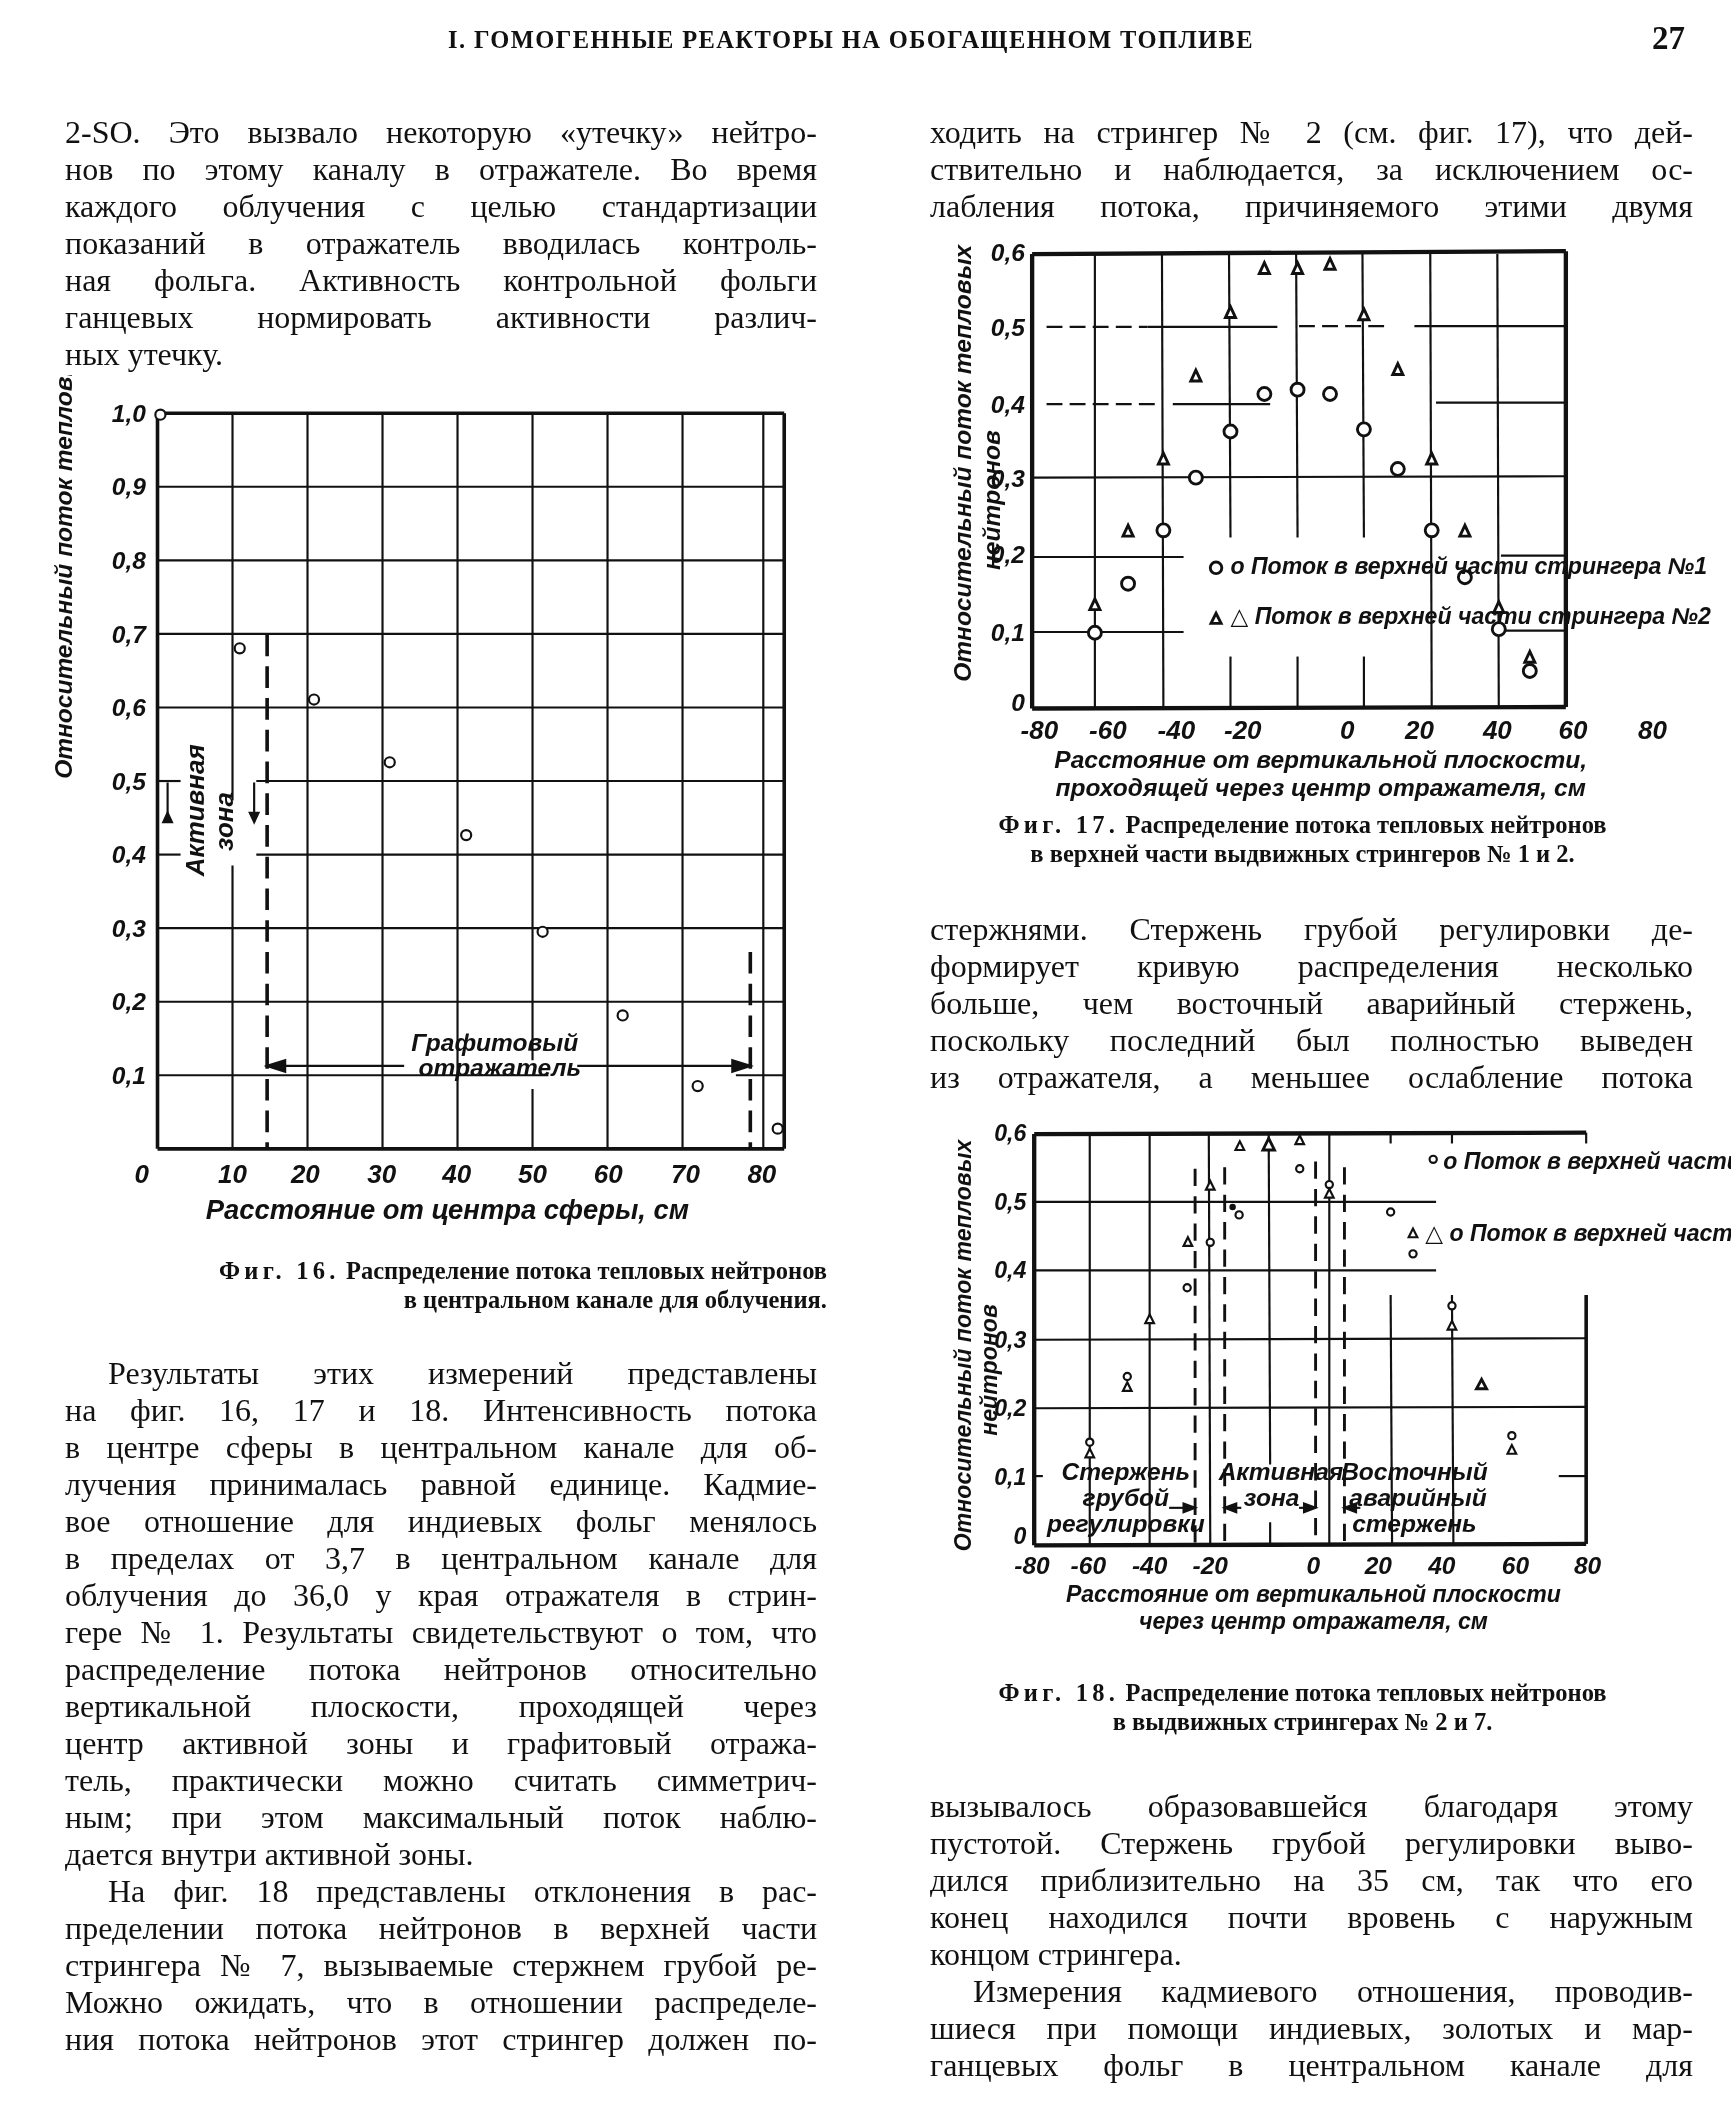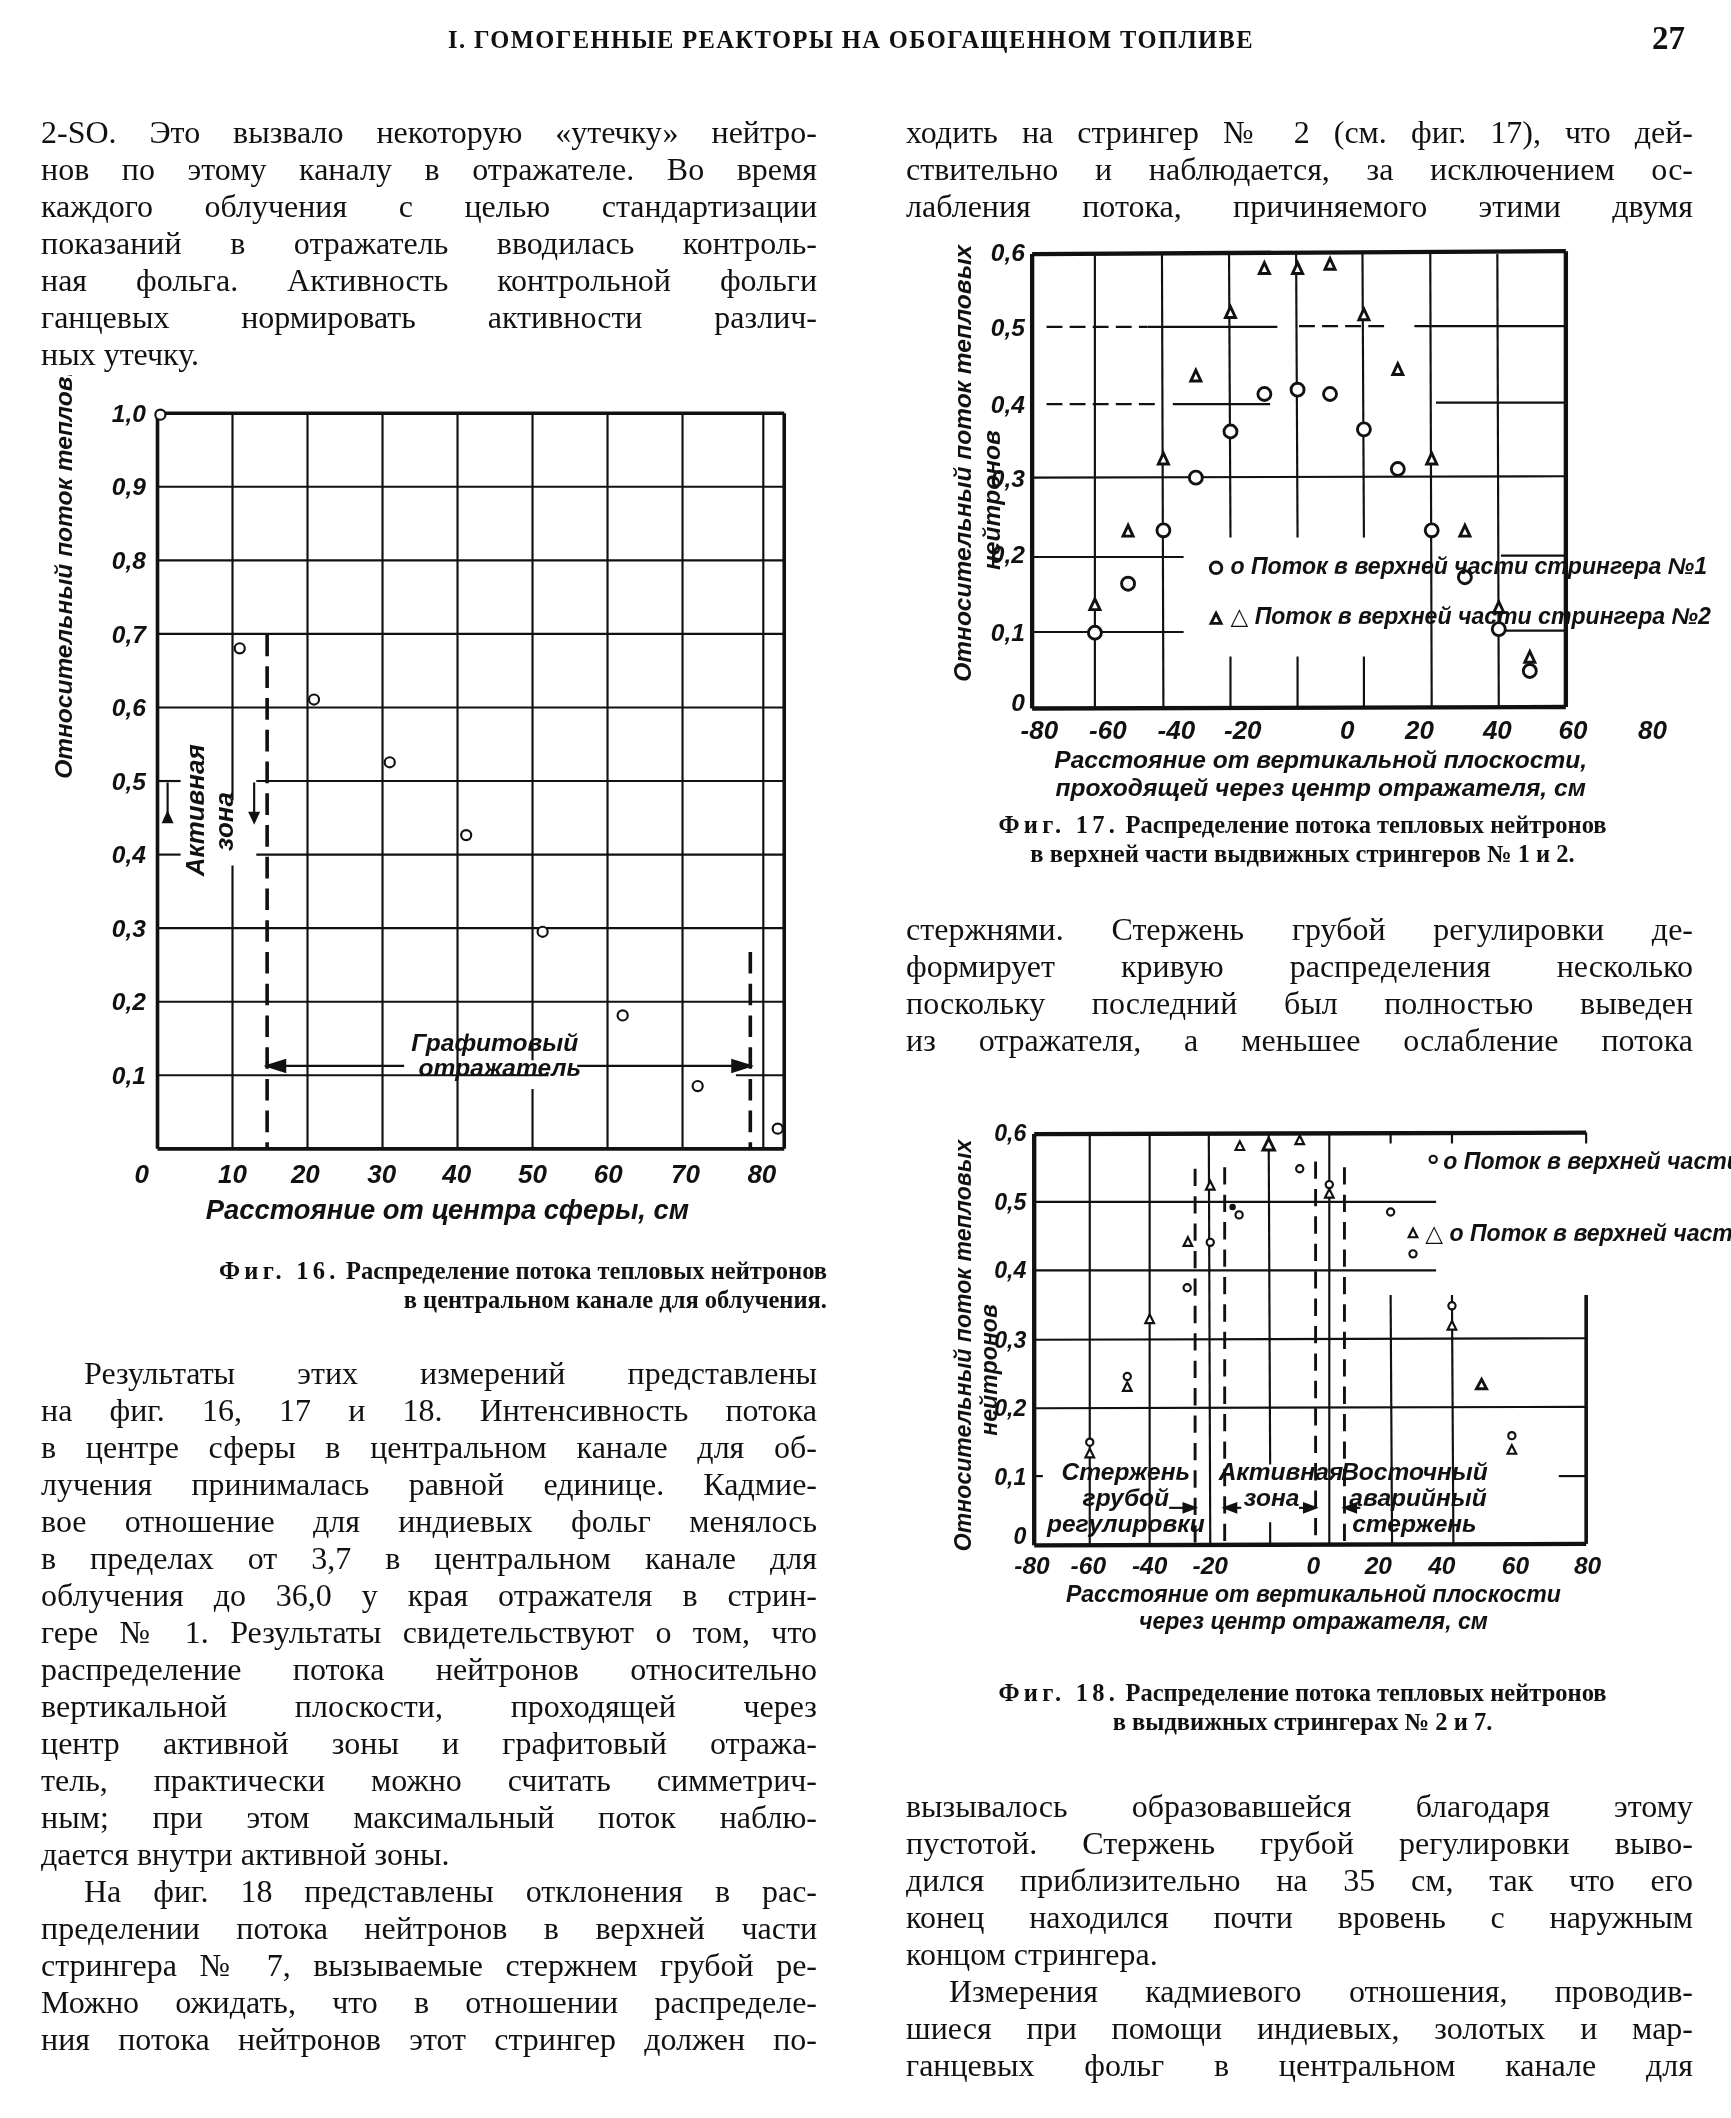--- a/index.html
+++ b/index.html
@@ -1,20 +1,20 @@
 <!DOCTYPE html>
 <html style="font-size:11.5px"><head>
 <meta charset="utf-8">
 <style>
   html, body { margin:0; padding:0; background:#ffffff; }
   body { width:1732px; height:2119px; position:relative; overflow:hidden; color:#111; font-family:"Liberation Serif","DejaVu Serif",serif; }
   .hdr { position:absolute; top:26px; left:447px; width:808px; text-align:center; font-size:24.5px; font-weight:bold; letter-spacing:1.4px; }
   .pgno { position:absolute; top:20px; left:1652px; font-size:33px; font-weight:bold; }
   .col { position:absolute; font-size:32px; line-height:37px; text-align:justify; }
-  .col .line { display:block; text-align:justify; text-align-last:justify; white-space:nowrap; }
+  .col .line { display:block; text-align:justify; text-align-last:justify; white-space:nowrap;margin-left:24px; }
   .col .line.last { text-align-last:left; }
   .cap { position:absolute; font-size:24.5px; line-height:29px; text-align:center; font-weight:bold; }
   .cap .fig { letter-spacing:4.3px; }
   svg text { font-family:"Liberation Sans","DejaVu Sans",sans-serif; font-style:italic; font-weight:bold; fill:#111; }
   .chart { position:absolute; }
 </style>
 </head>
 <body>
 
 <div class="hdr">I. ГОМОГЕННЫЕ РЕАКТОРЫ НА ОБОГАЩЕННОМ ТОПЛИВЕ</div>
@@ -256,20 +256,21 @@
 
 <div class="cap" style="left:895px; top:810px; width:815px;">
   <span class="fig">Фиг. 17.</span>
   <span>Распределение потока тепловых нейтронов</span><br>
   <span>в верхней части выдвижных стрингеров № 1 и 2.</span>
 </div>
 
 <div class="col" style="left:906px; top:911px; width:787px;">
   <span class="line">стержнями. Стержень грубой регулировки де-</span>
   <span class="line">формирует кривую распределения несколько</span>
+  <span class="line">больше, чем восточный аварийный стержень,</span>
   <span class="line">поскольку последний был полностью выведен</span>
   <span class="line">из отражателя, а меньшее ослабление потока</span>
 </div>
 
 <svg class="chart" style="left:866px; top:1111px;" width="866" height="570" viewBox="1200 1540 1200 790">
   <text transform="translate(1345,2150) rotate(-90)" font-size="32">Относительный поток тепловых</text>
   <text transform="translate(1382,1990) rotate(-90)" font-size="32">нейтронов</text>
   <g stroke="#111" stroke-width="3">
     <line x1="1433" y1="1572" x2="2198" y2="1570" stroke-width="6"></line>
     <line x1="1433" y1="1666" x2="1990" y2="1666"></line>

